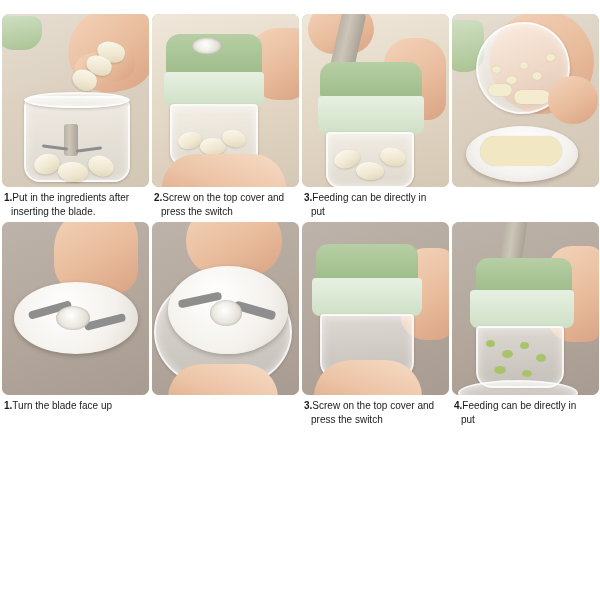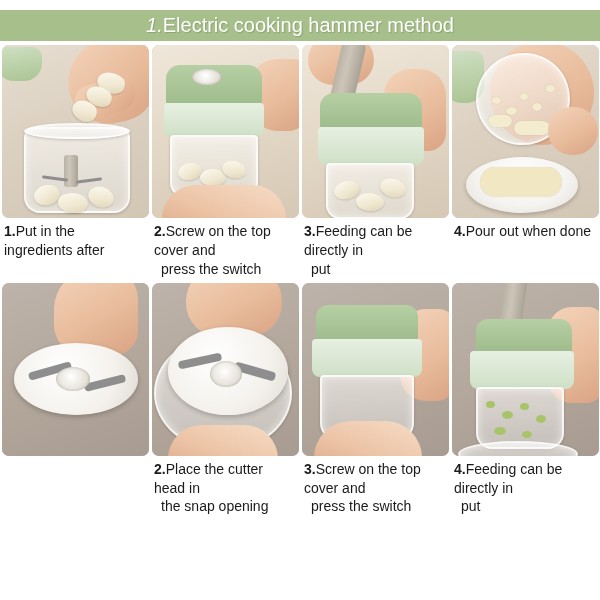--- a/index.html
+++ b/index.html
@@ -39,21 +39,21 @@
 
   
   .row { width: 600px; display: flex; gap: 3px; padding: 4px 2px 0 2px; }
   .cell { width: 147px; display: flex; flex-direction: column; }
   .photo {
     position: relative; width: 147px; height: 173px;
     border-radius: 7px; overflow: hidden;
     background: #cdbfb0;
   }
   .caption {
-    font-size: 14px; line-height: 1.35; color: #1a1a1a;
+    font-size: 10px; line-height: 1.35; color: #1a1a1a;
     padding: 4px 3px 0 2px; font-weight: bold;
   }
   .caption .body { font-weight: normal; }
   .caption .ind { display: block; padding-left: 7px; }
 
   
   .bg-counter { position: absolute; inset: 0; background:
       linear-gradient(160deg,#e6ded2 0%, #ddd2c2 40%, #d2c6b5 100%); }
   .bg-grey { position: absolute; inset: 0; background:
       linear-gradient(160deg,#bdb3aa 0%, #b4a89d 50%, #a89c92 100%); }
@@ -110,25 +110,20 @@
     background: linear-gradient(170deg,#cfe0c3,#aac392);
   }
 </style>
 </head>
 <body>
 
 <div class="page">
 
   <div class="white-gap"></div>
 
-  <div class="section-band">
-    <div class="section-text">
-      <span class="num">1.</span><span>Electric cooking hammer method</span>
-    </div>
-  </div>
 
   <div class="row">
 
     <div class="cell">
       <div class="photo">
         <div class="bg-counter"></div>
         <div class="greenbowl" style="left:-6px;top:2px;width:46px;height:34px;"></div>
         <div class="skin" style="left:66px;top:-6px;width:86px;height:84px;border-radius:44px 22px 36px 40px;transform:rotate(-12deg);"></div>
         <div class="skin" style="left:72px;top:36px;width:62px;height:34px;border-radius:26px;transform:rotate(-16deg);"></div>
         <div class="garlic" style="left:95px;top:28px;width:28px;height:20px;border-radius:50% 42% 48% 52%;transform:rotate(18deg);"></div>
@@ -138,20 +133,21 @@
         <div class="glassbowl" style="left:22px;top:78px;width:106px;height:16px;border-radius:50%;"></div>
         <div class="tube" style="left:62px;top:110px;width:14px;height:32px;border-radius:3px;"></div>
         <div class="blade-slot" style="left:40px;top:132px;width:26px;height:3px;transform:rotate(8deg);"></div>
         <div class="blade-slot" style="left:74px;top:134px;width:26px;height:3px;transform:rotate(-8deg);"></div>
         <div class="garlic" style="left:32px;top:140px;width:26px;height:20px;border-radius:50%;transform:rotate(-15deg);"></div>
         <div class="garlic" style="left:56px;top:148px;width:30px;height:20px;border-radius:50%;transform:rotate(6deg);"></div>
         <div class="garlic" style="left:86px;top:142px;width:26px;height:20px;border-radius:50%;transform:rotate(20deg);"></div>
       </div>
       <div class="caption">
         <span>1.</span><span class="body">Put in the ingredients after</span>
+        <span class="ind body">inserting the blade.</span>
       </div>
     </div>
 
     <div class="cell">
       <div class="photo">
         <div class="bg-warm"></div>
         <div class="skin" style="left:96px;top:14px;width:60px;height:72px;border-radius:30px 14px 20px 30px;"></div>
         <div class="lid-dark" style="left:14px;top:20px;width:96px;height:42px;border-radius:14px 14px 6px 6px;"></div>
         <div class="hub" style="left:40px;top:24px;width:30px;height:16px;"></div>
         <div class="lid-light" style="left:12px;top:58px;width:100px;height:34px;border-radius:4px 4px 8px 8px;"></div>
@@ -196,55 +192,51 @@
         <div class="mince" style="left:54px;top:62px;width:11px;height:8px;"></div>
         <div class="mince" style="left:68px;top:48px;width:8px;height:7px;"></div>
         <div class="mince" style="left:80px;top:58px;width:10px;height:8px;"></div>
         <div class="mince" style="left:94px;top:40px;width:9px;height:7px;"></div>
         <div class="mince" style="left:62px;top:76px;width:36px;height:14px;border-radius:8px;"></div>
         <div class="mince" style="left:36px;top:70px;width:24px;height:12px;border-radius:8px;"></div>
         <div class="skin" style="left:96px;top:62px;width:50px;height:48px;border-radius:24px;"></div>
         <div class="whitebowl" style="left:14px;top:112px;width:112px;height:56px;"></div>
         <div class="mince" style="left:28px;top:122px;width:82px;height:30px;border-radius:40px;background:#f1e7c2;"></div>
       </div>
-      <div class="caption">
-        <span>4.</span><span class="body">Pour out when done</span>
-        <span class="ind body"></span>
-      </div>
     </div>
   </div>
 
 
   <div class="row">
 
     <div class="cell">
       <div class="photo">
         <div class="bg-grey"></div>
         <div class="skin" style="left:52px;top:-14px;width:84px;height:86px;border-radius:40px 30px 24px 30px;"></div>
         <div class="disc" style="left:12px;top:60px;width:124px;height:72px;"></div>
         <div class="blade-slot" style="left:26px;top:84px;width:44px;height:8px;border-radius:4px;transform:rotate(-16deg);"></div>
         <div class="blade-slot" style="left:82px;top:96px;width:42px;height:8px;border-radius:4px;transform:rotate(-14deg);"></div>
         <div class="hub" style="left:54px;top:84px;width:34px;height:24px;"></div>
+      </div>
+      <div class="caption">
+        <span>1.</span><span class="body">Turn the blade face up</span>
+        <span class="ind body"></span>
       </div>
     </div>
 
     <div class="cell">
       <div class="photo">
         <div class="bg-grey"></div>
         <div class="skin" style="left:34px;top:-16px;width:96px;height:70px;border-radius:34px;"></div>
         <div class="glassbowl" style="left:2px;top:52px;width:138px;height:116px;border-radius:50%;"></div>
         <div class="disc" style="left:16px;top:44px;width:120px;height:88px;"></div>
         <div class="blade-slot" style="left:26px;top:74px;width:44px;height:8px;border-radius:4px;transform:rotate(-12deg);"></div>
         <div class="blade-slot" style="left:82px;top:84px;width:42px;height:9px;border-radius:4px;transform:rotate(16deg);"></div>
         <div class="hub" style="left:58px;top:78px;width:32px;height:26px;"></div>
         <div class="skin-l" style="left:16px;top:142px;width:110px;height:44px;border-radius:40px 40px 12px 12px;"></div>
-      </div>
-      <div class="caption">
-        <span>2.</span><span class="body">Place the cutter head in</span>
-        <span class="ind body">the snap opening</span>
       </div>
     </div>
 
     <div class="cell">
       <div class="photo">
         <div class="bg-grey"></div>
         <div class="skin" style="left:98px;top:26px;width:56px;height:92px;border-radius:26px 18px 20px 26px;"></div>
         <div class="lid-dark" style="left:14px;top:22px;width:102px;height:38px;border-radius:12px 12px 4px 4px;"></div>
         <div class="lid-light" style="left:10px;top:56px;width:110px;height:38px;border-radius:4px 4px 8px 8px;"></div>
         <div class="glassbowl" style="left:18px;top:92px;width:94px;height:66px;border-radius:4px 4px 18px 18px;"></div>

